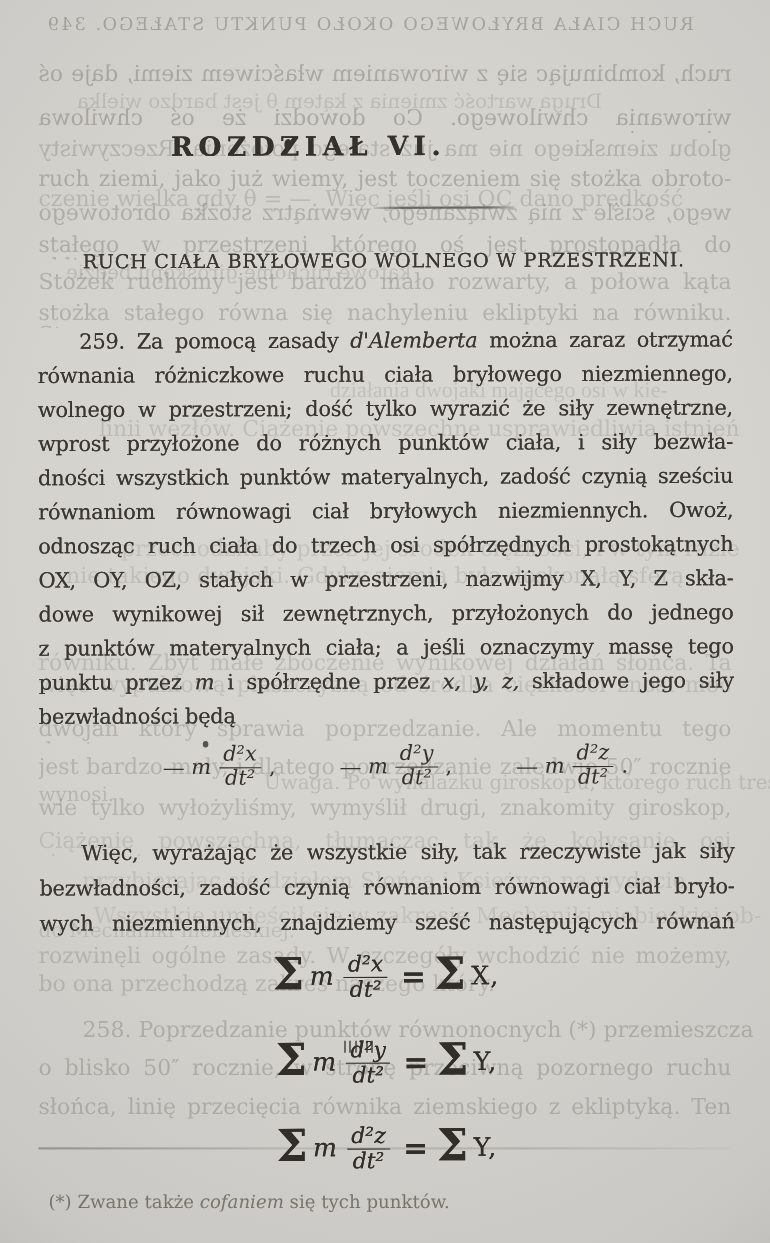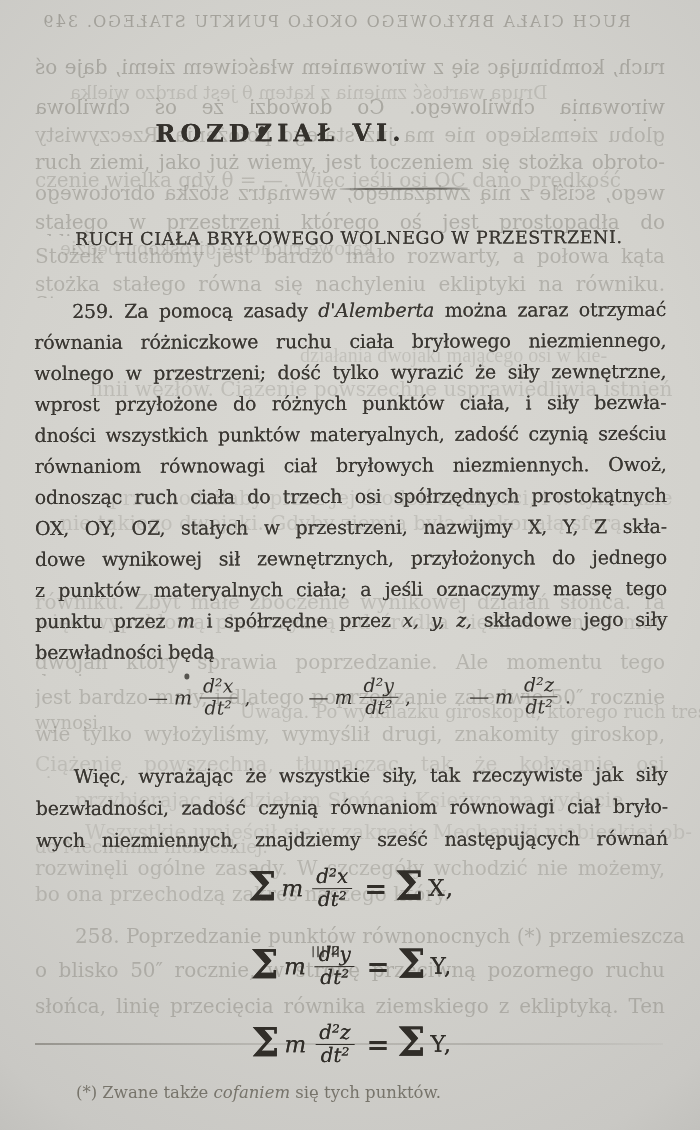--- a/index.html
+++ b/index.html
@@ -81,21 +81,21 @@
   <div class="gl" style="top:822px; left:85px; opacity:.17;">Wszystkie umieścił się w zakresie Mechaniki niebieskiej ob-</div>
   <div class="gl" style="top:838px; left:35px; font-size:18px; opacity:.2;">do Mechaniki niebieskiej.</div>
   <div class="gl gj" style="top:858px; opacity:.28;">rozwinęli ogólne zasady. W szczegóły wchodzić nie możemy,</div>
   <div class="gl" style="top:884px; left:35px; opacity:.28;">bo ona przechodzą zakres naszego który.</div>
   <div class="gl" style="top:926px; left:75px; opacity:.34;">258. Poprzedzanie punktów równonocnych (*) przemieszcza</div>
   <div class="gl gj" style="top:960px; opacity:.34;">o blisko 50″ rocznie, w stronę przeciwną pozornego ruchu</div>
   <div class="gl gj" style="top:996px; opacity:.34;">słońca, linię przecięcia równika ziemskiego z ekliptyką. Ten</div>
 
   <div class="fnrule" style="top:1043px; left:35px; width:628px;"></div>
 
-  <div class="footnote" style="top:1083px; left:44px;margin-left:32px;">
+  <div class="footnote" style="top:1083px; left:44px;">
     <span>(*) Zwane także </span><i>cofaniem</i><span> się tych punktów.</span>
   </div>
 
   <div class="inklayer">
 
     <div class="chapter" style="top:118px;">ROZDZIAŁ VI.</div>
 
     <div class="divider" style="top:188px; left:341px; width:128px;"></div>
 
     <div class="section" style="top:228px;">RUCH CIAŁA BRYŁOWEGO WOLNEGO W PRZESTRZENI.</div>

